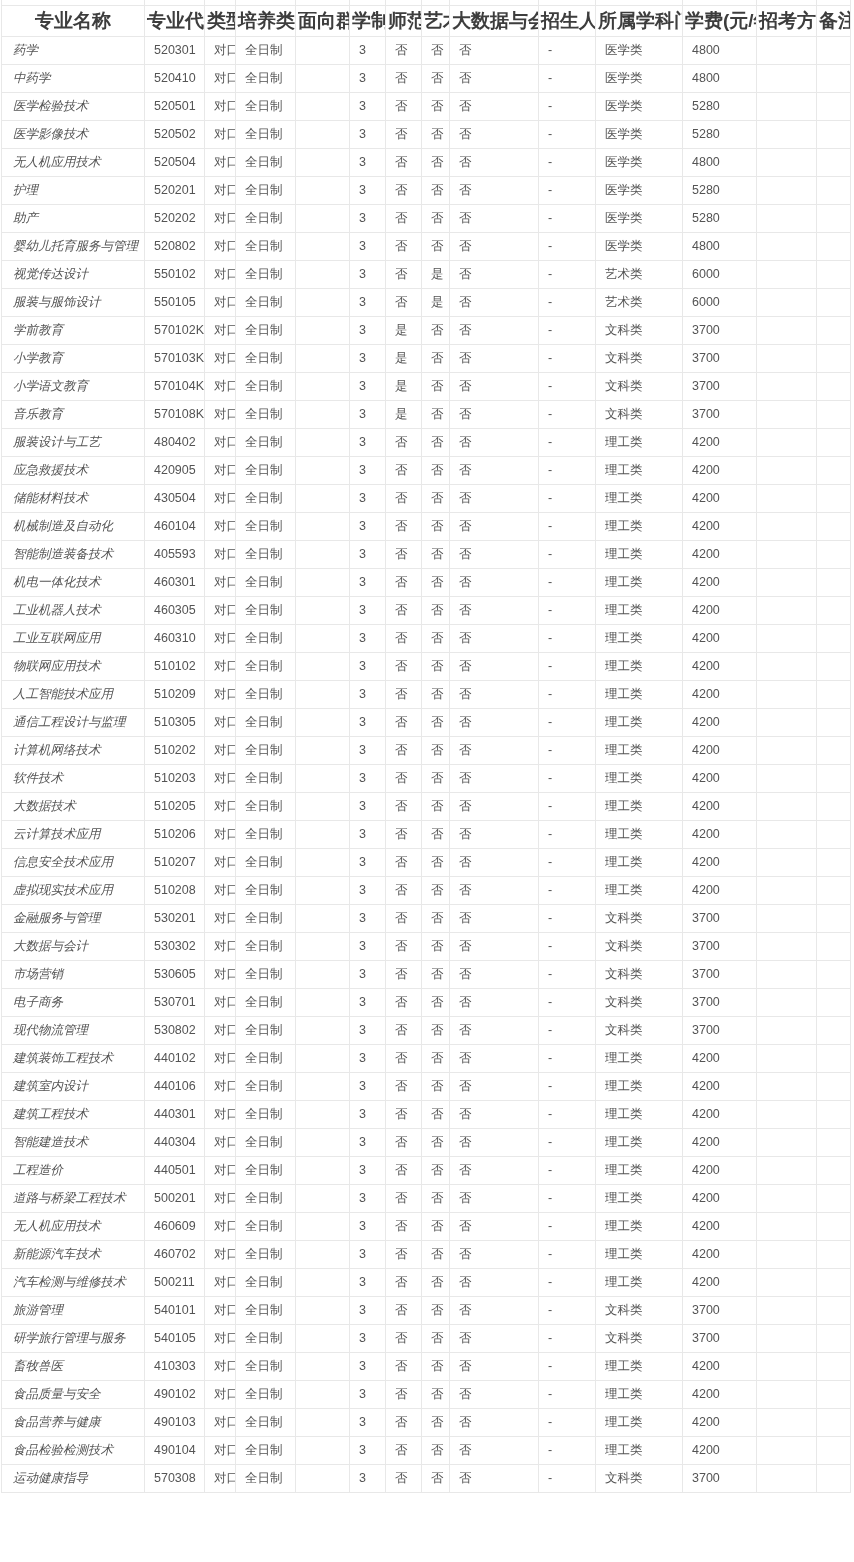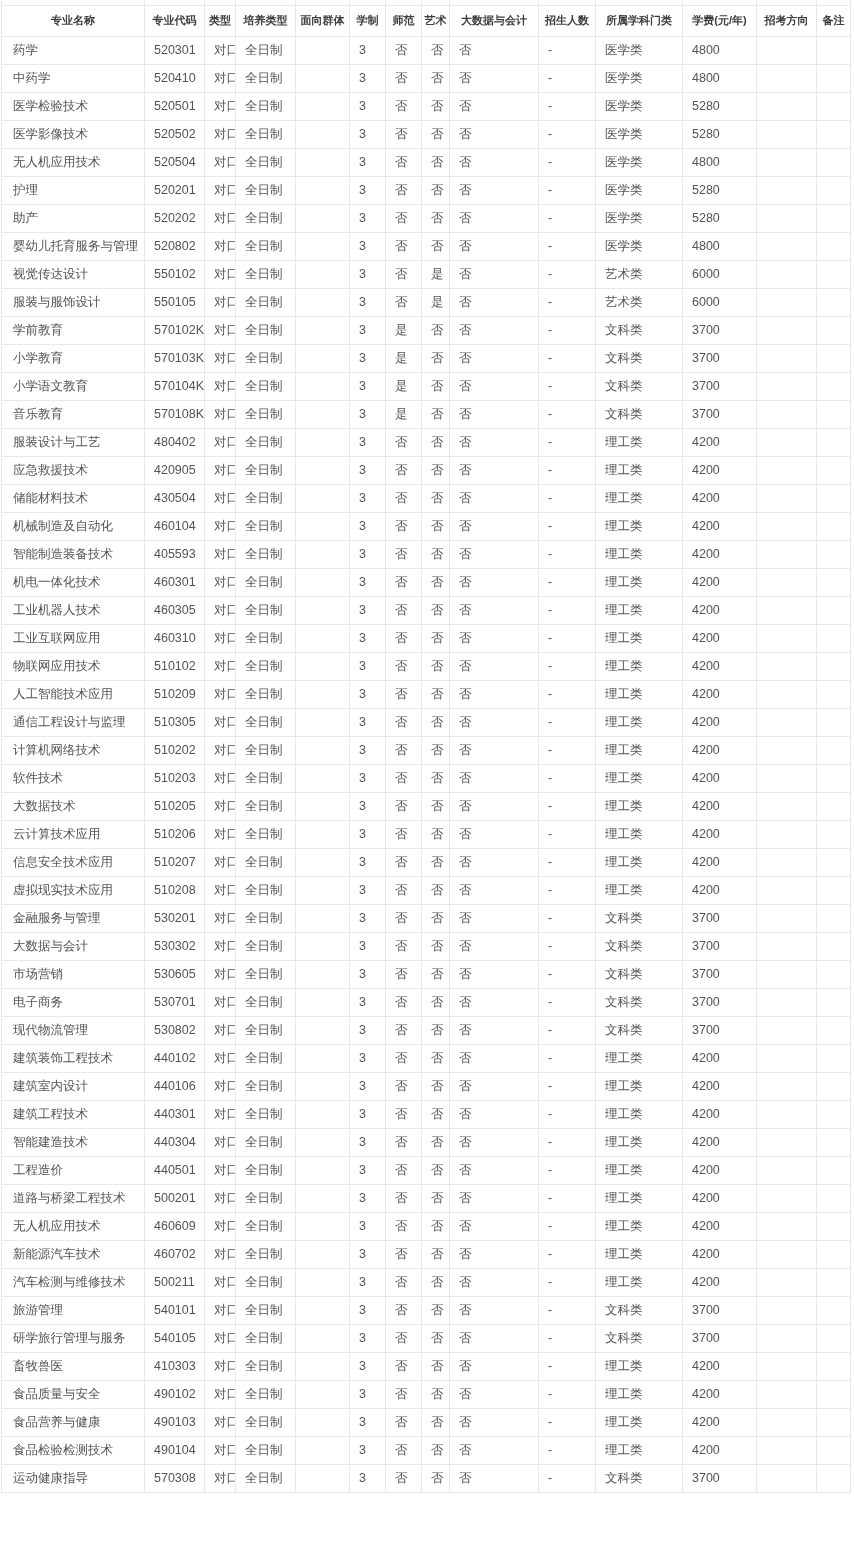--- a/index.html
+++ b/index.html
@@ -22,36 +22,36 @@
   }
   
   tr.stub-row td {
     height: 5px;
     border-top: none;
     background: #fff;
     padding: 0;
   }
   tr.header-row th {
     height: 31px;
-    font-size: 11px;
+    font-size: 19px;
     font-weight: bold;
     color: #3d3d3d;
     text-align: center;
     background: #ffffff;
     padding: 0 2px;
   }
   tr.data-row td {
     height: 28px;
     font-size: 12.5px;
     color: #545454;
     text-align: left;
     padding: 0 4px 0 9px;
     background: #ffffff;
   }
-  tr.data-row td:first-child { padding-left: 11px; }
+  tr.data-row td:first-child { padding-left: 11px; font-style: italic; }
   
   col.c0 { width: 143px; } col.c1 { width: 60px; }  col.c2 { width: 31px; }
   col.c3 { width: 60px; }  col.c4 { width: 54px; }  col.c5 { width: 36px; }
   col.c6 { width: 36px; }  col.c7 { width: 28px; }  col.c8 { width: 89px; }
   col.c9 { width: 57px; }  col.c10 { width: 87px; } col.c11 { width: 74px; }
   col.c12 { width: 60px; } col.c13 { width: 34px; }
 </style>
 </head>
 <body>
 

